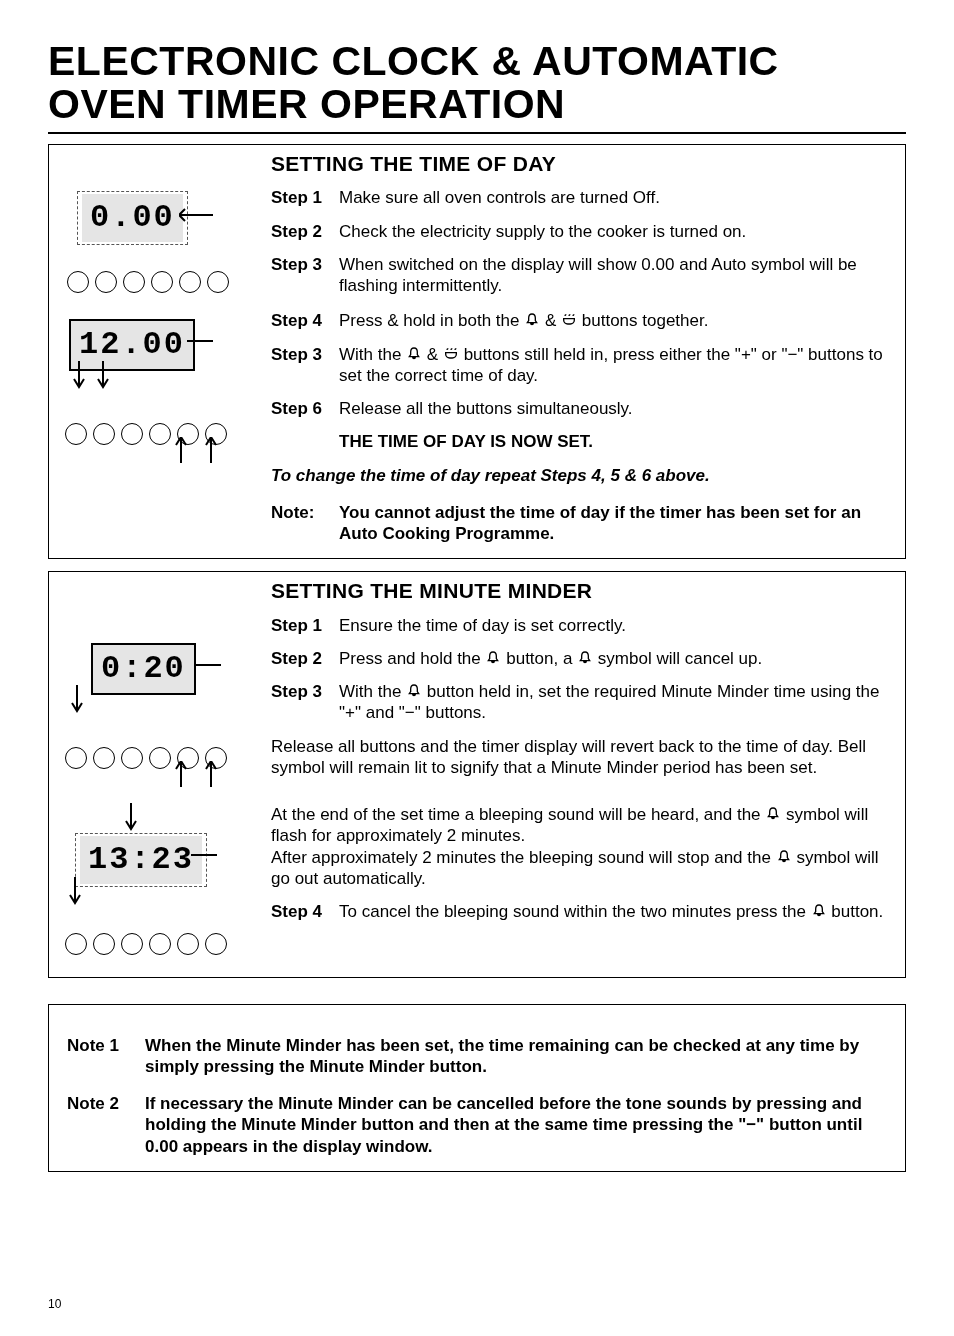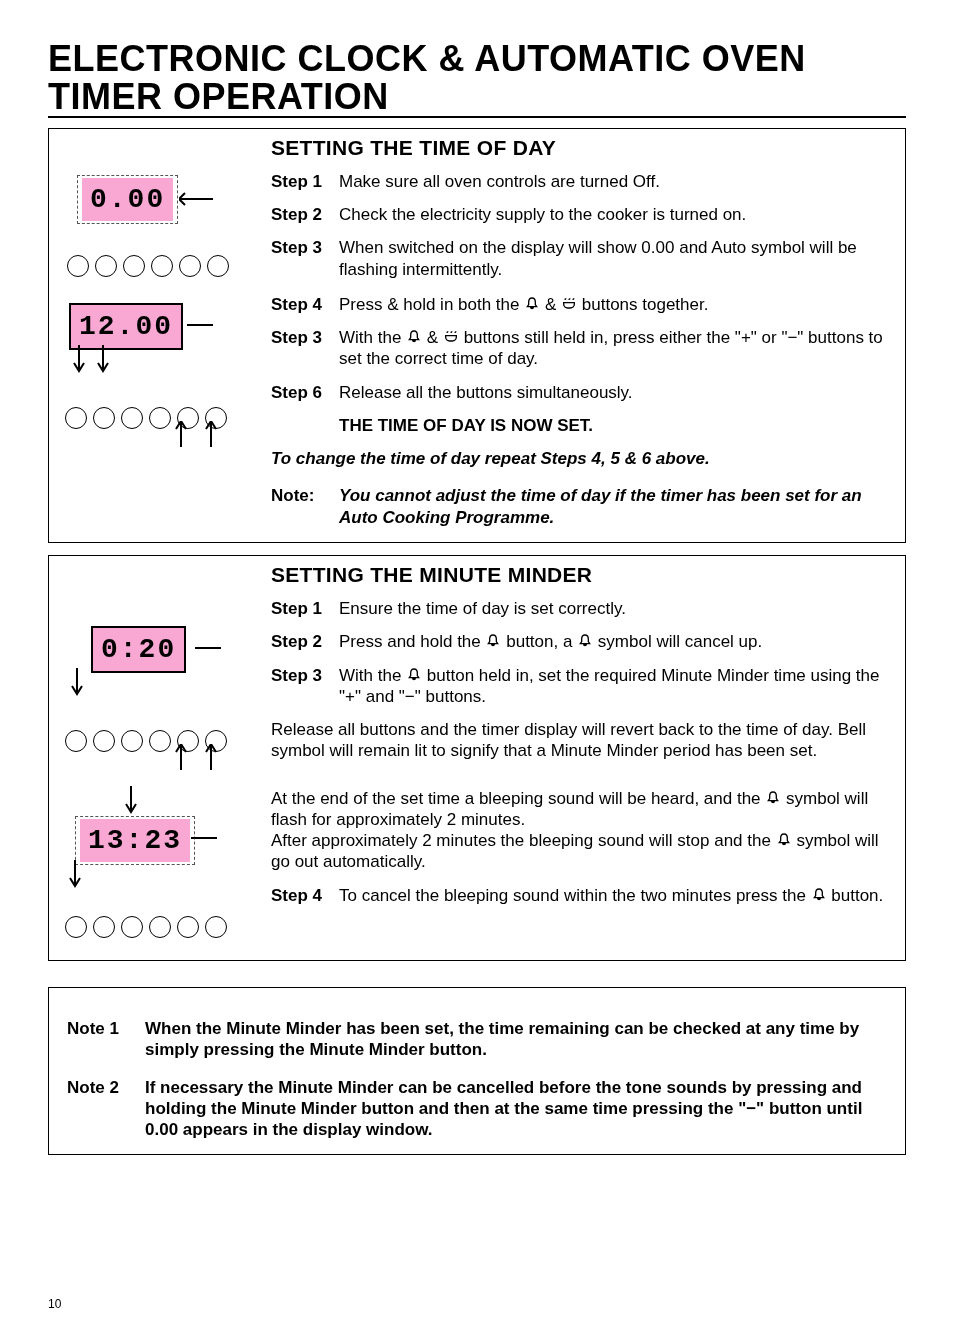--- a/index.html
+++ b/index.html
@@ -8,24 +8,25 @@
     width: 954px;
     height: 1336px;
     padding: 40px 48px 24px 48px;
     color: #000;
     background: #fff;
     font-size: 17px;
     line-height: 1.25;
   }
   h1 {
     font-weight: 800;
-    font-size: 36px;
+    font-size: 41px;
     letter-spacing: 0.5px;
     line-height: 1.05;
     border-bottom: 2px solid #000;
+    padding-bottom: 6px;
     margin-bottom: 10px;
   }
   .panel {
     border: 1px solid #000;
     padding: 6px 12px 14px 12px;
     margin-bottom: 12px;
   }
   .panel h2 {
     font-weight: 800;
     font-size: 21px;
@@ -78,25 +79,25 @@
   .diagram {
     width: 190px;
     height: 120px;
     position: relative;
     margin-bottom: 10px;
   }
   .disp-box {
     border: 2px solid #000;
     padding: 4px 8px;
     font-family: "Courier New", monospace;
-    font-size: 28px;
+    font-size: 32px;
     font-weight: 700;
     letter-spacing: 2px;
     display: inline-block;
-    background: #f9a8d4;
+    background: #e5e5e5;
   }
   .btn-circle {
     width: 22px; height: 22px;
     border: 1.5px solid #000;
     border-radius: 50%;
     display: inline-block;
     position: relative;
   }
   .btn-row {
     display: flex;
@@ -225,21 +226,21 @@
           <span class="step-label">Step 6</span>
           <span class="step-text">Release all the buttons simultaneously.</span>
         </div>
       <div class="step-row">
           <span class="step-label"></span>
           <span class="step-text bold">THE TIME OF DAY IS NOW SET.</span>
         </div>
       <div class="para italic" style="margin-left:0;">To change the time of day repeat Steps 4, 5 &amp; 6 above.</div>
       <div class="note-row">
         <span class="note-label">Note:</span>
-        <span class="bold" style="flex:1;font-style:italic;">You cannot adjust the time of day if the timer has been set for an Auto Cooking Programme.</span>
+        <span class="bold" style="flex:1;">You cannot adjust the time of day if the timer has been set for an Auto Cooking Programme.</span>
       </div>
     </div>
   </div>
 </div>
 
 <div class="panel">
   <h2>SETTING THE MINUTE MINDER</h2>
   <div class="row">
     <div class="left-col">
 

